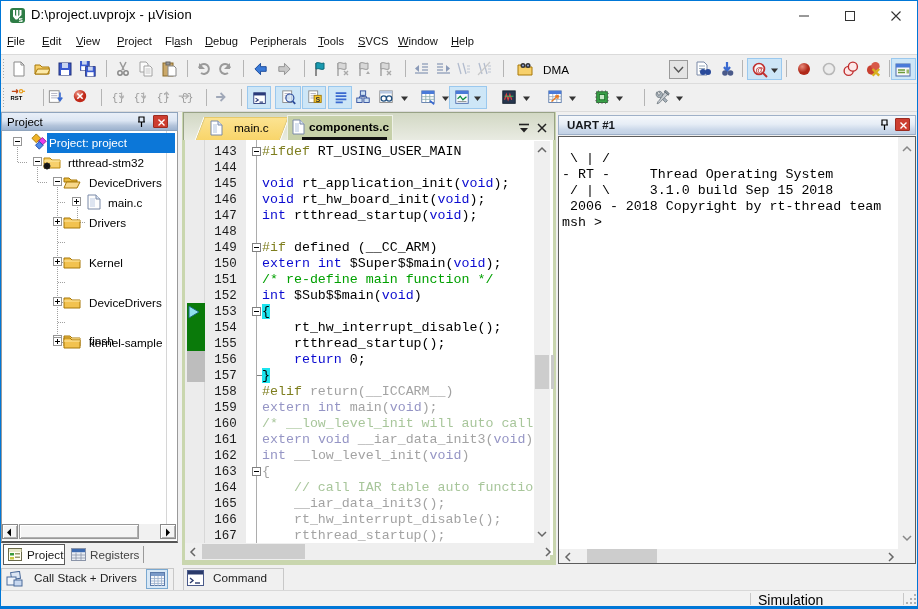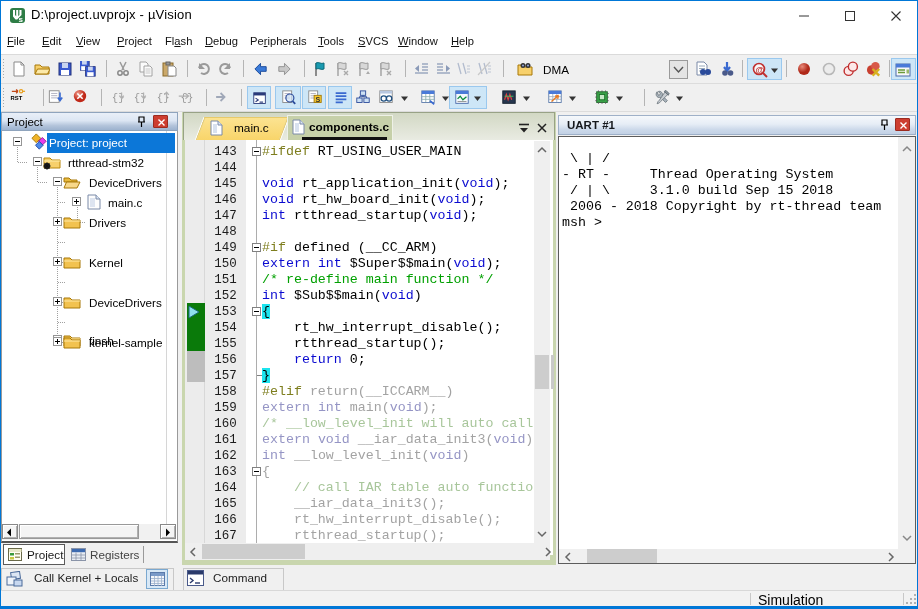--- a/index.html
+++ b/index.html
@@ -746,21 +746,21 @@
     </div>
   </div>
 </div>
 <div id="dockrow">
   <div class="abs" style="left:0;top:2px;width:173px;height:22px;border:1px solid #c8c8c8;border-bottom:none;background:#f0f0f0"></div>
   <svg class="abs" style="left:5px;top:5px" width="17" height="16" viewBox="0 0 17 16">
     <rect x="5" y="1" width="9" height="7" fill="#dce6f4" stroke="#4a6a9a" stroke-width="1" transform="rotate(-8 9 4)"></rect>
     <rect x="1" y="6" width="9" height="8" fill="#f0f4fa" stroke="#4a6a9a" stroke-width="1"></rect>
     <rect x="8" y="9" width="8" height="6" fill="#c8d8f0" stroke="#4a6a9a" stroke-width="1"></rect>
   </svg>
-  <div class="abs" style="left:33px;top:5px;font-size:11.7px;color:#222">Call Kernel + Locals</div>
+  <div class="abs" style="left:33px;top:5px;font-size:11.7px;color:#222">Call Stack + Drivers</div>
   <div class="abs" style="left:145px;top:3px;width:22px;height:20px;background:#d8e8f6;border:1px solid #7aa8d0">
     <svg class="abs" style="left:3px;top:2px" width="15" height="14" viewBox="0 0 15 14">
       <rect x="0.5" y="0.5" width="14" height="13" fill="#f4f6fa" stroke="#5a7aaa"></rect>
       <rect x="1" y="1" width="13" height="3" fill="#7a9ac8"></rect>
       <path d="M1 6.5 h13 M1 9 h13 M1 11.5 h13 M4.5 4 v10 M8 4 v10 M11.5 4 v10" stroke="#9ab0cc" stroke-width="0.8"></path>
     </svg>
   </div>
   <div class="abs" style="left:182px;top:2px;width:101px;height:22px;border:1px solid #c8c8c8;border-bottom:none;background:#f0f0f0"></div>
   <div class="abs" style="left:186px;top:4px;width:17px;height:16px;background:#fff;border:1px solid #4a5a8a">
     <svg class="abs" style="left:0px;top:0px" width="15" height="14">

